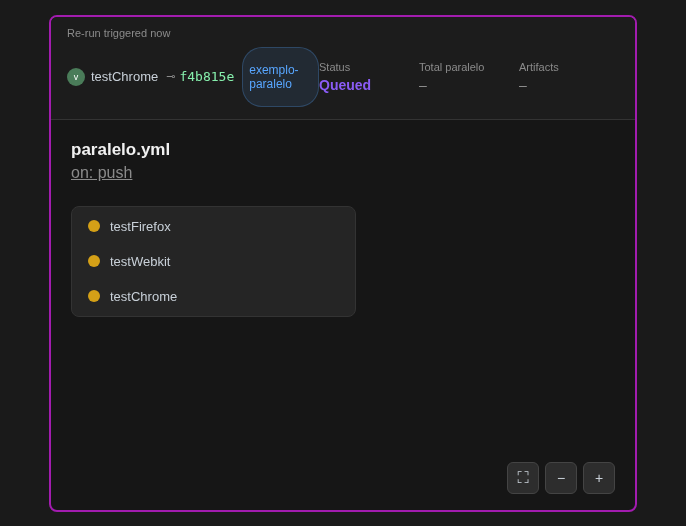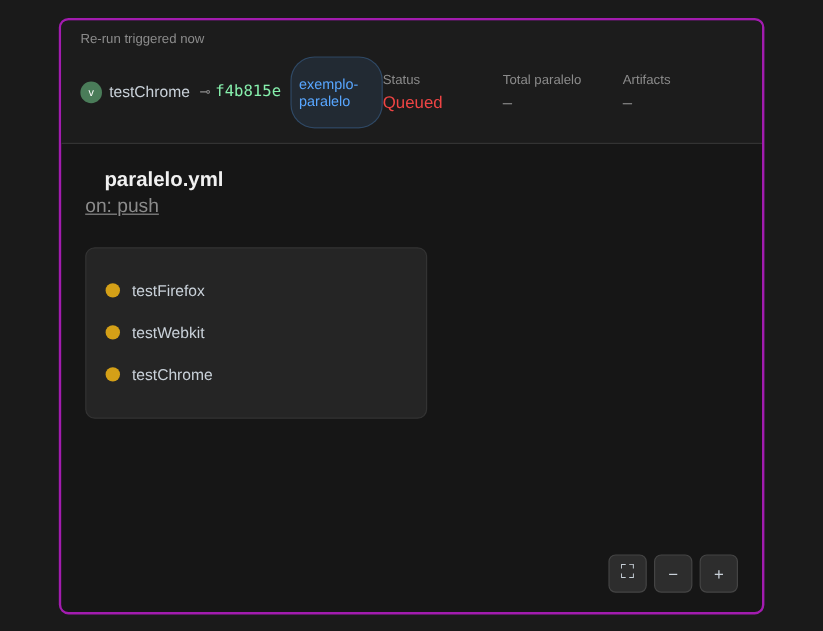--- a/index.html
+++ b/index.html
@@ -80,57 +80,56 @@
     .meta-col-label {
       font-size: 11px;
       color: #8b8b8b;
       margin-bottom: 4px;
     }
     .meta-col-value {
       font-size: 14px;
       color: #e0e0e0;
     }
     .meta-col-value.queued {
-      color: #ef4444;
-      font-weight: 400;
+      color: #8b5cf6;
+      font-weight: 700;
     }
     .meta-col-value.dash {
       color: #8b8b8b;
     }
     
     .top-inner {
       display: flex;
       align-items: center;
     }
     
     .main-content {
       padding: 20px 20px 16px 20px;
       min-height: 390px;
       position: relative;
     }
     .workflow-title {
       font-size: 17px;
       font-weight: 700;
       color: #f0f0f0;
       margin-bottom: 4px;
-      margin-left: 16px;
     }
     .workflow-trigger {
       font-size: 16px;
       color: #8b8b8b;
       margin-bottom: 24px;
       text-decoration: underline;
     }
     
     .job-card {
       background: #252525;
       border: 1px solid #333;
       border-radius: 8px;
       width: 285px;
-      padding: 18px 16px;
+      padding: 2px 16px;
     }
     .job-item {
       display: flex;
       align-items: center;
       gap: 10px;
       padding: 10px 0;
     }
     .job-item:not(:last-child) {
       border-bottom: none;
     }

